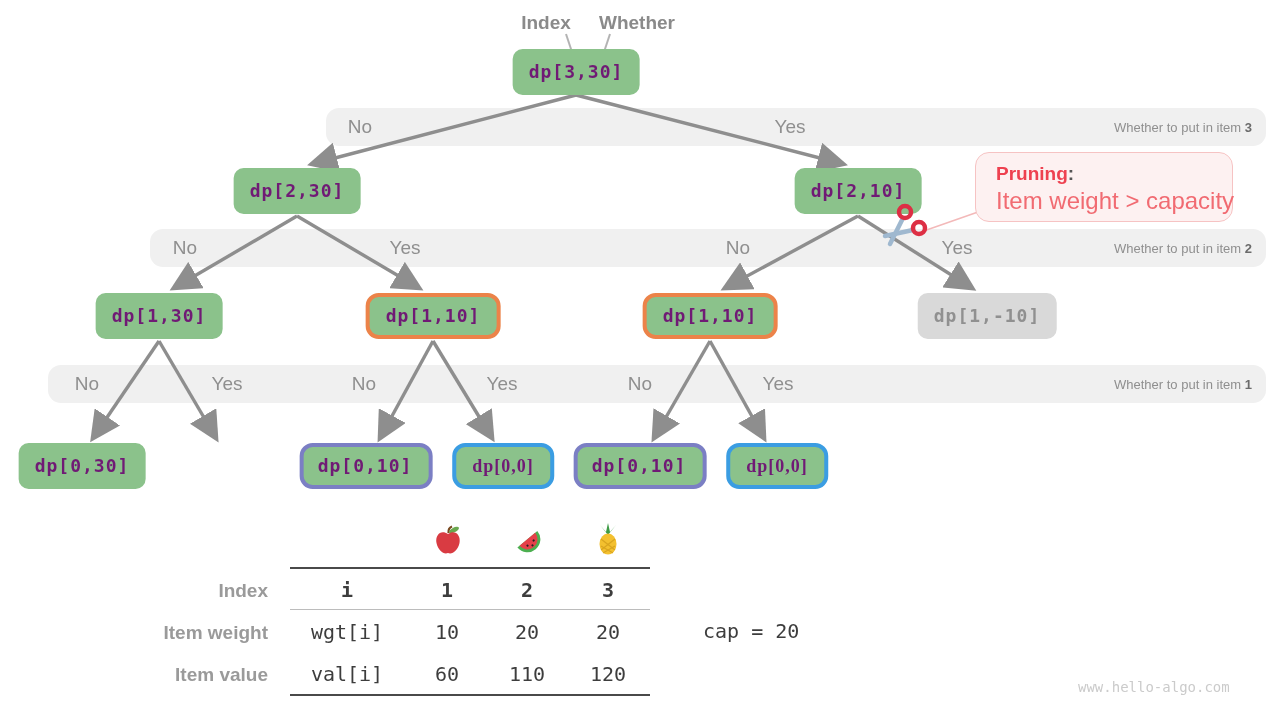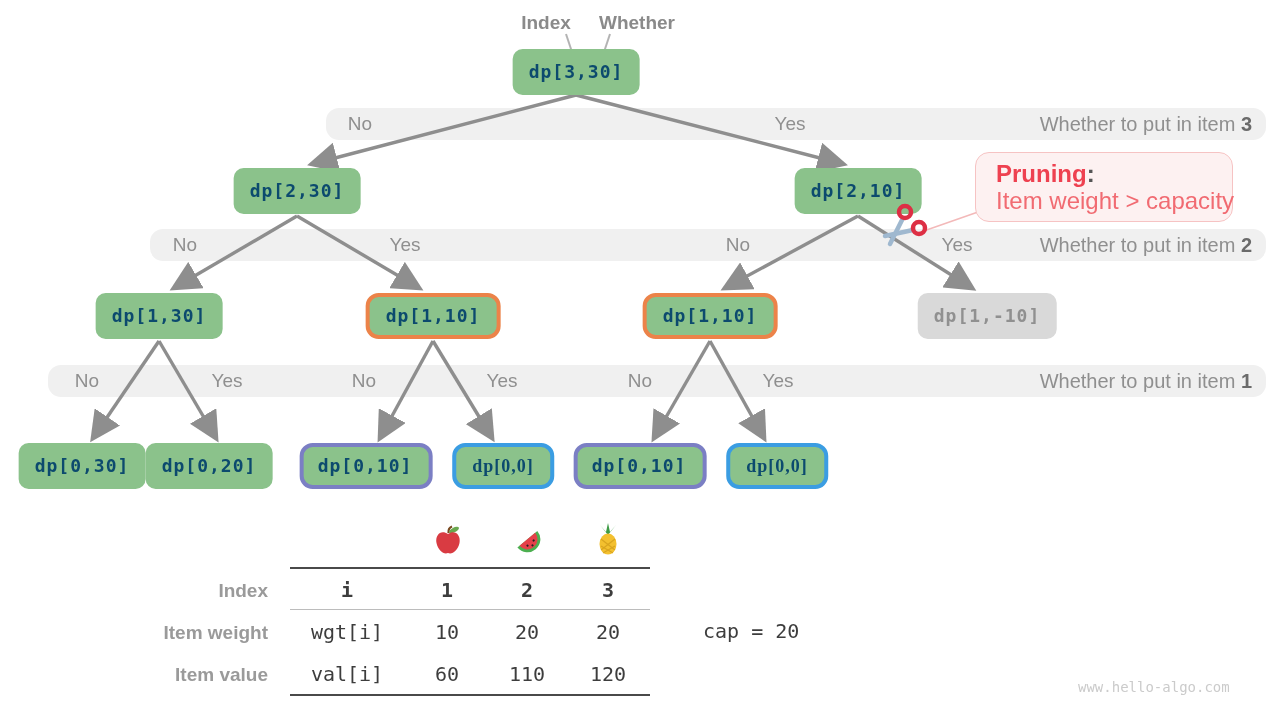--- a/index.html
+++ b/index.html
@@ -8,51 +8,51 @@
     font-family:"Liberation Sans",sans-serif;
     border-radius:17px;
   }
   
   .top-label{
     position:absolute;transform:translateX(-50%);
     font-weight:bold;font-size:19px;color:#8a8a8a;white-space:nowrap;
   }
   
   .band{
-    position:absolute;height:32px;background:#f0f0f0;border-radius:13px;
+    position:absolute;height:38px;background:#f0f0f0;border-radius:13px;
   }
   .band .choice{
     position:absolute;top:50%;transform:translate(-50%,-50%);
     font-size:19px;color:#8f8f8f;white-space:nowrap;
   }
   .band .question{
     position:absolute;right:14px;top:50%;transform:translateY(-50%);
-    font-size:20px;color:#8f8f8f;white-space:nowrap;
+    font-size:13px;color:#8f8f8f;white-space:nowrap;
   }
   .band .question b{color:#6b6b6b;font-weight:bold;}
   
   .node{
     position:absolute;transform:translate(-50%,-50%);
-    background:#8bc28b;color:#0c4a6e;
+    background:#8bc28b;color:#701a75;
     font-family:"DejaVu Sans Mono","Liberation Mono",monospace;
     font-weight:bold;font-size:18px;letter-spacing:1px;white-space:nowrap;
     height:46px;line-height:46px;padding:0 16px;border-radius:10px;
     box-sizing:border-box;
   }
   .node.orange{border:4px solid #ec8349;border-radius:13px;line-height:38px;}
   .node.purple{border:4px solid #7b7fc4;border-radius:13px;line-height:38px;padding-left:14px;}
   .node.blue{border:4px solid #3b9de2;border-radius:13px;line-height:38px;font-family:Liberation Serif, serif;}
   .node.gray{background:#d9d9d9;color:#909090;}
   
   .callout{
     position:absolute;left:975px;top:152px;width:258px;height:70px;
     background:#fdf1f1;border:1.5px solid #f6c3c3;border-radius:14px;
     box-sizing:border-box;padding:8px 0 0 20px;
   }
-  .callout .line1{font-size:24px;line-height:26px;white-space:nowrap;}
+  .callout .line1{font-size:19px;line-height:26px;white-space:nowrap;}
   .callout .line1 .t{color:#ee4150;font-weight:bold;}
   .callout .line1 .c{color:#555555;font-weight:bold;}
   .callout .line2{font-size:24px;line-height:28px;color:#f16b72;white-space:nowrap;}
   
   .tbl-rowlabel{
     position:absolute;width:160px;text-align:right;
     font-weight:bold;font-size:19px;color:#9a9a9a;white-space:nowrap;
   }
   .tbl-cell{
     position:absolute;width:96px;text-align:center;
@@ -137,21 +137,20 @@
   </div>
 
   <div class="node" style="left:576px;top:72px;z-index:3">dp[3,30]</div>
   <div class="node" style="left:297px;top:191px;z-index:3">dp[2,30]</div>
   <div class="node" style="left:858px;top:191px;z-index:3">dp[2,10]</div>
   <div class="node" style="left:159px;top:316px;z-index:3">dp[1,30]</div>
   <div class="node orange" style="left:433px;top:316px;z-index:3">dp[1,10]</div>
   <div class="node orange" style="left:710px;top:316px;z-index:3">dp[1,10]</div>
   <div class="node gray" style="left:987px;top:316px;z-index:3">dp[1,-10]</div>
   <div class="node" style="left:82px;top:466px;z-index:3">dp[0,30]</div>
-  <div class="node" style="left:209px;top:466px;z-index:3">dp[0,20]</div>
   <div class="node purple" style="left:366px;top:466px;z-index:3">dp[0,10]</div>
   <div class="node blue" style="left:503px;top:466px;z-index:3">dp[0,0]</div>
   <div class="node purple" style="left:640px;top:466px;z-index:3">dp[0,10]</div>
   <div class="node blue" style="left:777px;top:466px;z-index:3">dp[0,0]</div>
 
   <div class="callout" style="z-index:4">
     <div class="line1"><span class="t">Pruning</span><span class="c">:</span></div>
     <div class="line2">Item weight &gt; capacity</div>
   </div>
 

